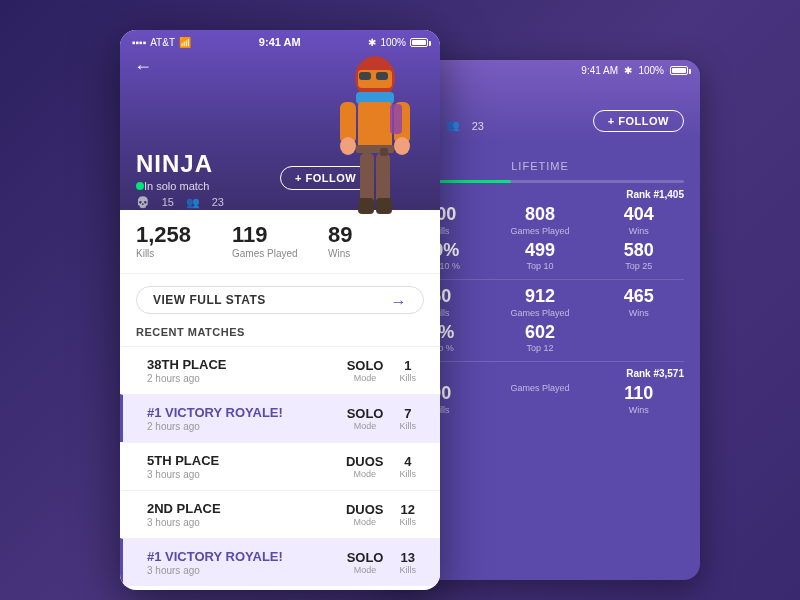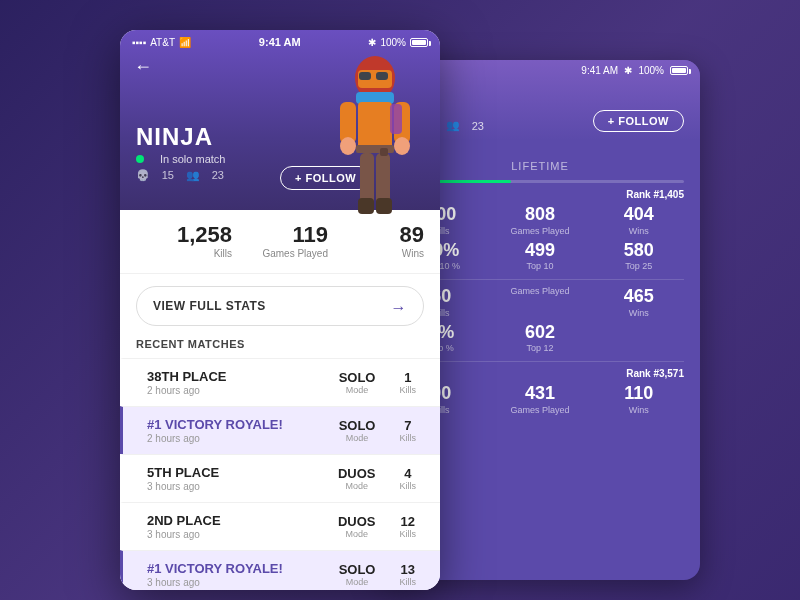--- a/index.html
+++ b/index.html
@@ -175,36 +175,36 @@
       position: absolute;
       right: 10px;
       bottom: -20px;
       width: 110px;
       height: 180px;
       z-index: 10;
     }
 
     .player-info {
       position: absolute;
-      bottom: 28px;
+      bottom: 1px;
       left: 16px;
     }
 
     .player-name {
       color: white;
       font-size: 24px;
       font-weight: 900;
       letter-spacing: 1px;
       line-height: 1;
     }
 
     .player-status {
       display: flex;
       align-items: center;
-      gap: 16px;
+      gap: 0;
       margin: 4px 0;
     }
 
     .status-dot {
       width: 8px;
       height: 8px;
       background: #00e676;
       border-radius: 50%;
     }
 
@@ -239,21 +239,21 @@
     .stats-bar {
       display: flex;
       background: white;
       padding: 14px 16px;
       gap: 0;
       border-bottom: 1px solid #f0f0f0;
     }
 
     .stat-box {
       flex: 1;
-      text-align: right;
+      text-align: left;
     }
 
     .stat-box .val {
       font-size: 22px;
       font-weight: 800;
       color: #222;
       line-height: 1;
     }
 
     .stat-box .lbl {
@@ -261,21 +261,21 @@
       color: #888;
       margin-top: 2px;
     }
 
     
     .view-stats-btn {
       margin: 12px 16px;
       border: 1.5px solid #ddd;
       background: white;
       border-radius: 24px;
-      padding: 10px 16px;
+      padding: 4px 16px;
       display: flex;
       align-items: center;
       justify-content: space-between;
       cursor: pointer;
       font-size: 12px;
       font-weight: 600;
       color: #333;
       letter-spacing: 0.5px;
     }
 
@@ -329,21 +329,21 @@
     }
 
     .match-time {
       font-size: 10px;
       color: #999;
       margin-top: 1px;
     }
 
     .match-right {
       display: flex;
-      gap: 24px;
+      gap: 16px;
       align-items: center;
       margin-left: 11px;
     }
 
     .match-stat {
       text-align: center;
     }
 
     .match-stat .ms-val {
       font-size: 13px;
@@ -450,20 +450,21 @@
 
     <div class="divider"></div>
 
 
     <div class="stats-grid">
       <div class="stat-item">
         <div class="stat-val">60</div>
         <div class="stat-lbl">Kills</div>
       </div>
       <div class="stat-item">
+        <div class="stat-val">912</div>
         <div class="stat-lbl">Games Played</div>
       </div>
       <div class="stat-item">
         <div class="stat-val">465</div>
         <div class="stat-lbl">Wins</div>
       </div>
       <div class="stat-item">
         <div class="stat-val">5%</div>
         <div class="stat-lbl">Top %</div>
       </div>
@@ -479,21 +480,20 @@
       <span>Rank</span>
       <span>#3,571</span>
     </div>
 
     <div class="stats-grid">
       <div class="stat-item">
         <div class="stat-val">00</div>
         <div class="stat-lbl">Kills</div>
       </div>
       <div class="stat-item">
-        <div class="stat-val">431</div>
         <div class="stat-lbl">Games Played</div>
       </div>
       <div class="stat-item">
         <div class="stat-val">110</div>
         <div class="stat-lbl">Wins</div>
       </div>
     </div>
   </div>
 </div>
 

